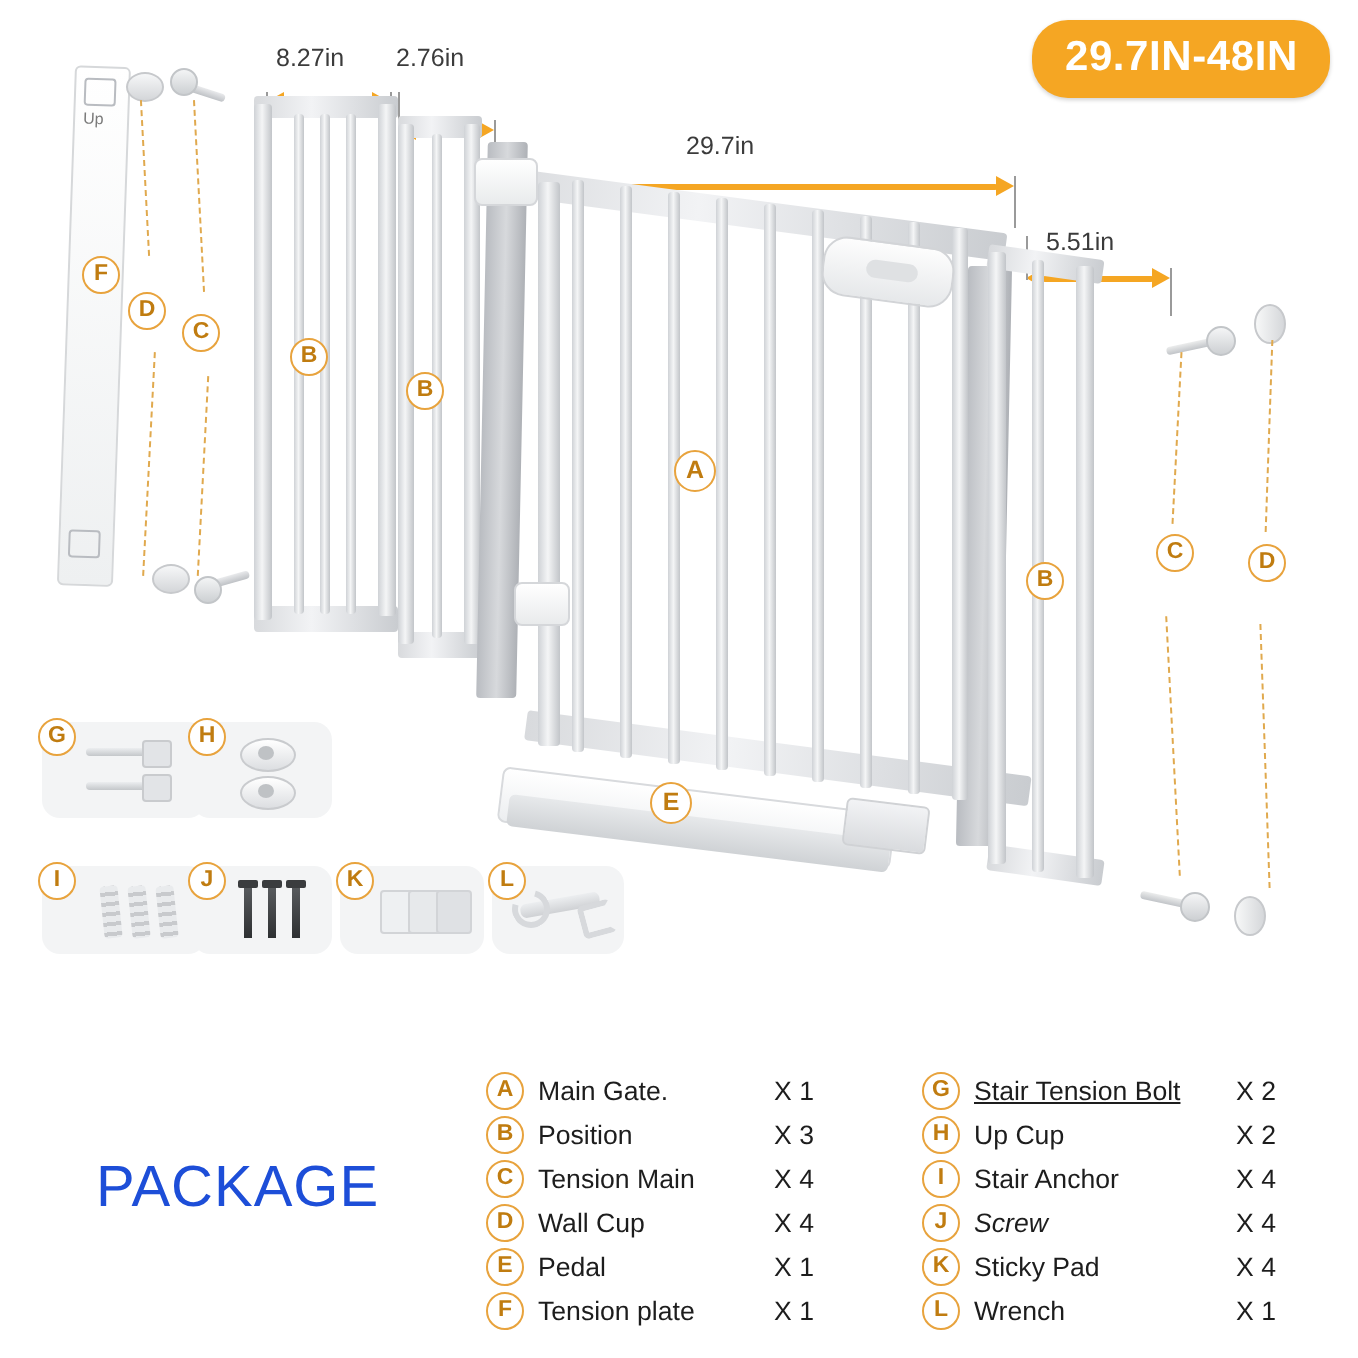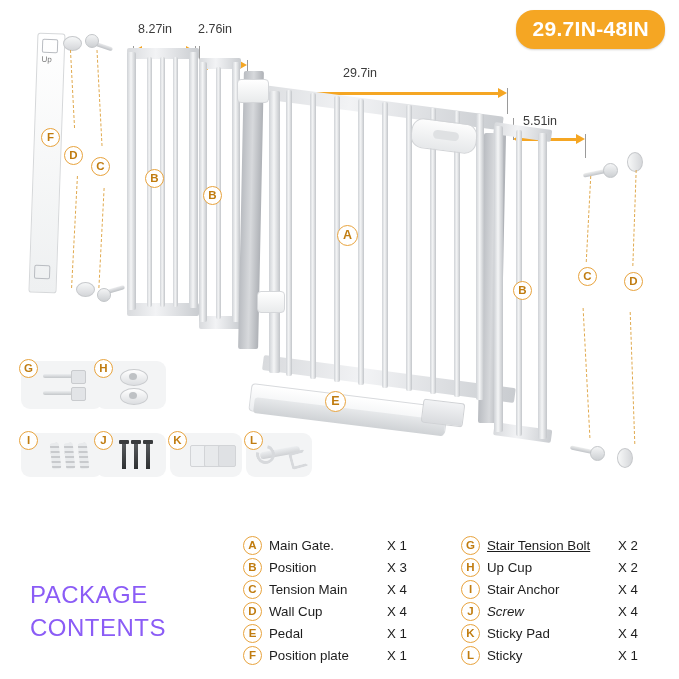--- a/index.html
+++ b/index.html
@@ -68,25 +68,25 @@
   
   .part-box{
     background:#f3f4f5;
     border-radius:9px;
     position:absolute;
   }
   .part-marker{position:absolute;left:-2px;top:-2px;}
 
   
   .pc-title{
-    left:30px;top:578px;
-    font-size:24px;
+    left:48px;top:578px;
+    font-size:29px;
     line-height:33px;
     letter-spacing:.5px;
-    color:#8b5cf6;
+    color:#1d4ed8;
   }
   .legend-row{display:flex;align-items:center;height:22px;}
   .legend-row .marker{margin-right:7px;flex:0 0 auto;}
   .legend-name{font-size:13.3px;color:#1d1d1d;width:118px;}
   .legend-qty{font-size:13.3px;color:#1d1d1d;}
   .legend-col{position:absolute;}
 </style>
 </head>
 <body>
 
@@ -299,21 +299,20 @@
 
   <div class="part-box" style="left:246px;top:433px;width:66px;height:44px;">
     <div class="marker part-marker">L</div>
     <div class="abs" style="left:14px;top:16px;width:40px;height:7px;background:linear-gradient(180deg,#eceef0,#cfd1d4);border-radius:3px;transform:rotate(-10deg);"></div>
     <div class="abs" style="left:10px;top:12px;width:13px;height:13px;border:3px solid #d7d9dc;border-radius:50%;border-top-color:transparent;transform:rotate(-30deg);"></div>
     <div class="abs" style="left:44px;top:18px;width:11px;height:11px;border:3px solid #d7d9dc;border-radius:3px;border-right-color:transparent;transform:rotate(-15deg);"></div>
   </div>
 
   <div class="abs pc-title">
     <div>PACKAGE</div>
-    <div>CONTENTS</div>
   </div>
 
   <div class="legend-col" style="left:243px;top:534px;">
     <div class="legend-row">
       <div class="marker">A</div>
       <div class="legend-name">Main Gate.</div>
       <div class="legend-qty">X 1</div>
     </div>
     <div class="legend-row">
       <div class="marker">B</div>
@@ -330,21 +329,21 @@
       <div class="legend-name">Wall Cup</div>
       <div class="legend-qty">X 4</div>
     </div>
     <div class="legend-row">
       <div class="marker">E</div>
       <div class="legend-name">Pedal</div>
       <div class="legend-qty">X 1</div>
     </div>
     <div class="legend-row">
       <div class="marker">F</div>
-      <div class="legend-name">Position plate</div>
+      <div class="legend-name">Tension plate</div>
       <div class="legend-qty">X 1</div>
     </div>
   </div>
 
   <div class="legend-col" style="left:461px;top:534px;">
     <div class="legend-row">
       <div class="marker">G</div>
       <div class="legend-name" style="width:131px;text-decoration:underline;">Stair Tension Bolt</div>
       <div class="legend-qty">X 2</div>
     </div>
@@ -363,18 +362,18 @@
       <div class="legend-name" style="width:131px;font-style:italic;">Screw</div>
       <div class="legend-qty">X 4</div>
     </div>
     <div class="legend-row">
       <div class="marker">K</div>
       <div class="legend-name" style="width:131px;">Sticky Pad</div>
       <div class="legend-qty">X 4</div>
     </div>
     <div class="legend-row">
       <div class="marker">L</div>
-      <div class="legend-name" style="width:131px;">Sticky</div>
+      <div class="legend-name" style="width:131px;">Wrench</div>
       <div class="legend-qty">X 1</div>
     </div>
   </div>
 
 </div>
 
 </body></html>

